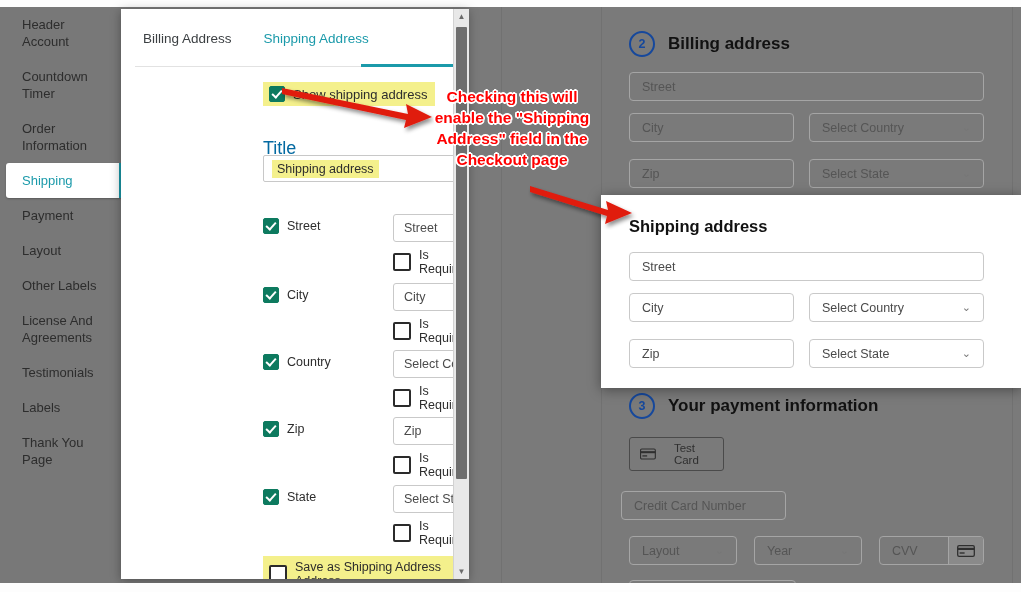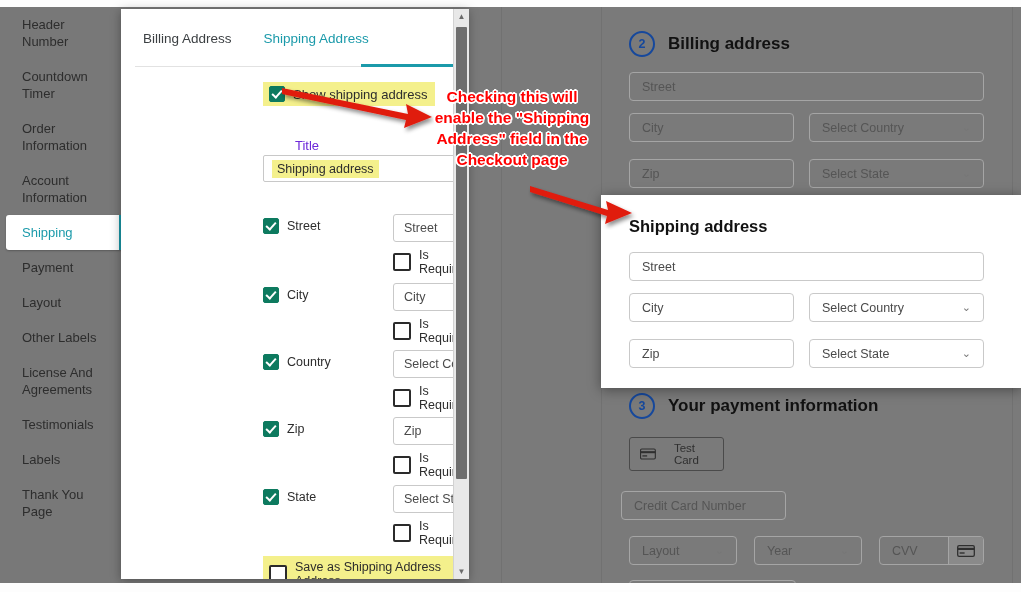--- a/index.html
+++ b/index.html
@@ -72,21 +72,21 @@
   .cb.off{background:#ffffff;border:2px solid #2b2b2b;}
 
   .hl{background:#f4f08c;}
 
   .show-row{
     position:absolute;left:142px;top:73px;
     display:flex;align-items:center;gap:8px;
     padding:4px 8px 4px 6px;font-size:13px;color:#2d2d2d;
   }
 
-  .title-label{position:absolute;left:142px;top:129px;font-size:13px;color:#6d28d9;margin-left:32px;}
+  .title-label{position:absolute;left:142px;top:129px;font-size:18px;color:#0369a1;}
   .title-input{
     position:absolute;left:142px;top:146px;width:300px;height:27px;
     border:1px solid #c8c8c8;border-radius:2px;background:#fff;
     display:flex;align-items:center;padding:0 8px;box-sizing:border-box;
   }
   .title-input .val{font-size:12.5px;color:#2d2d2d;padding:2px 5px;}
 
   
   .frow{position:absolute;left:0;width:332px;}
   .frow .cbwrap{
@@ -243,24 +243,23 @@
     </div>
 
     <div class="abs pv-field" style="left:28px;top:144px;width:165px;border-color:#c9c9c9;color:#4a4a4a;">Zip</div>
     <div class="abs pv-field pv-select" style="left:208px;top:144px;width:175px;border-color:#c9c9c9;color:#4a4a4a;">
       <span>Select State</span>
       <span class="chev">⌄</span>
     </div>
   </div>
 
   <div class="sidebar">
-    <div class="side-item">Header Number</div>
+    <div class="side-item">Header Account</div>
     <div class="side-item">Countdown Timer</div>
     <div class="side-item">Order Information</div>
-    <div class="side-item">Account Information</div>
     <div class="side-item active">Shipping</div>
     <div class="side-item">Payment</div>
     <div class="side-item">Layout</div>
     <div class="side-item">Other Labels</div>
     <div class="side-item">License And Agreements</div>
     <div class="side-item">Testimonials</div>
     <div class="side-item">Labels</div>
     <div class="side-item">Thank You Page</div>
   </div>
 

